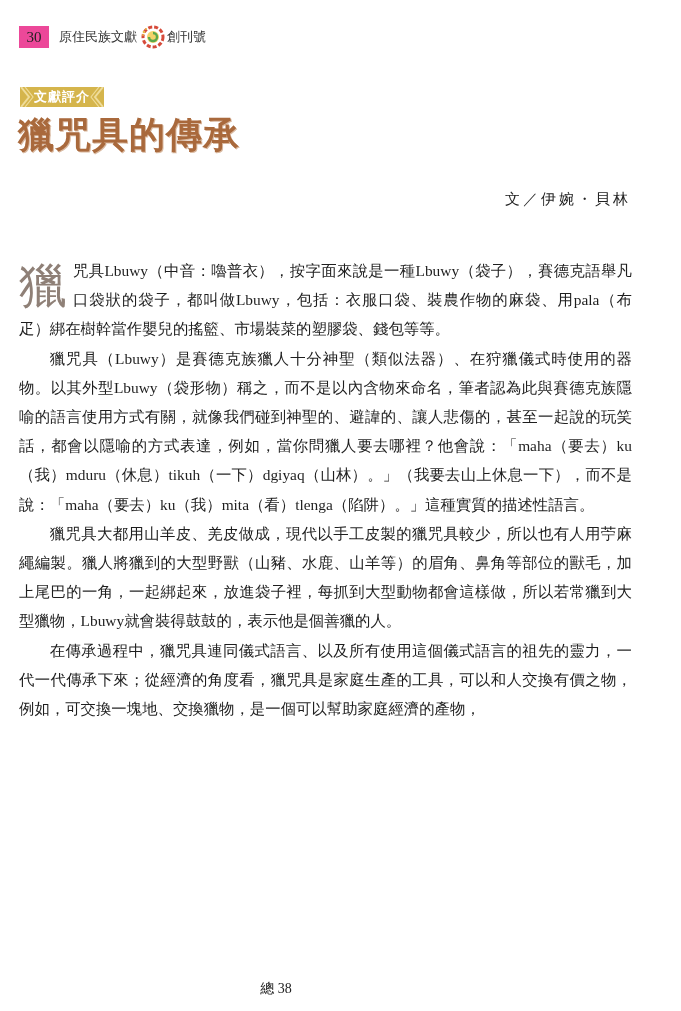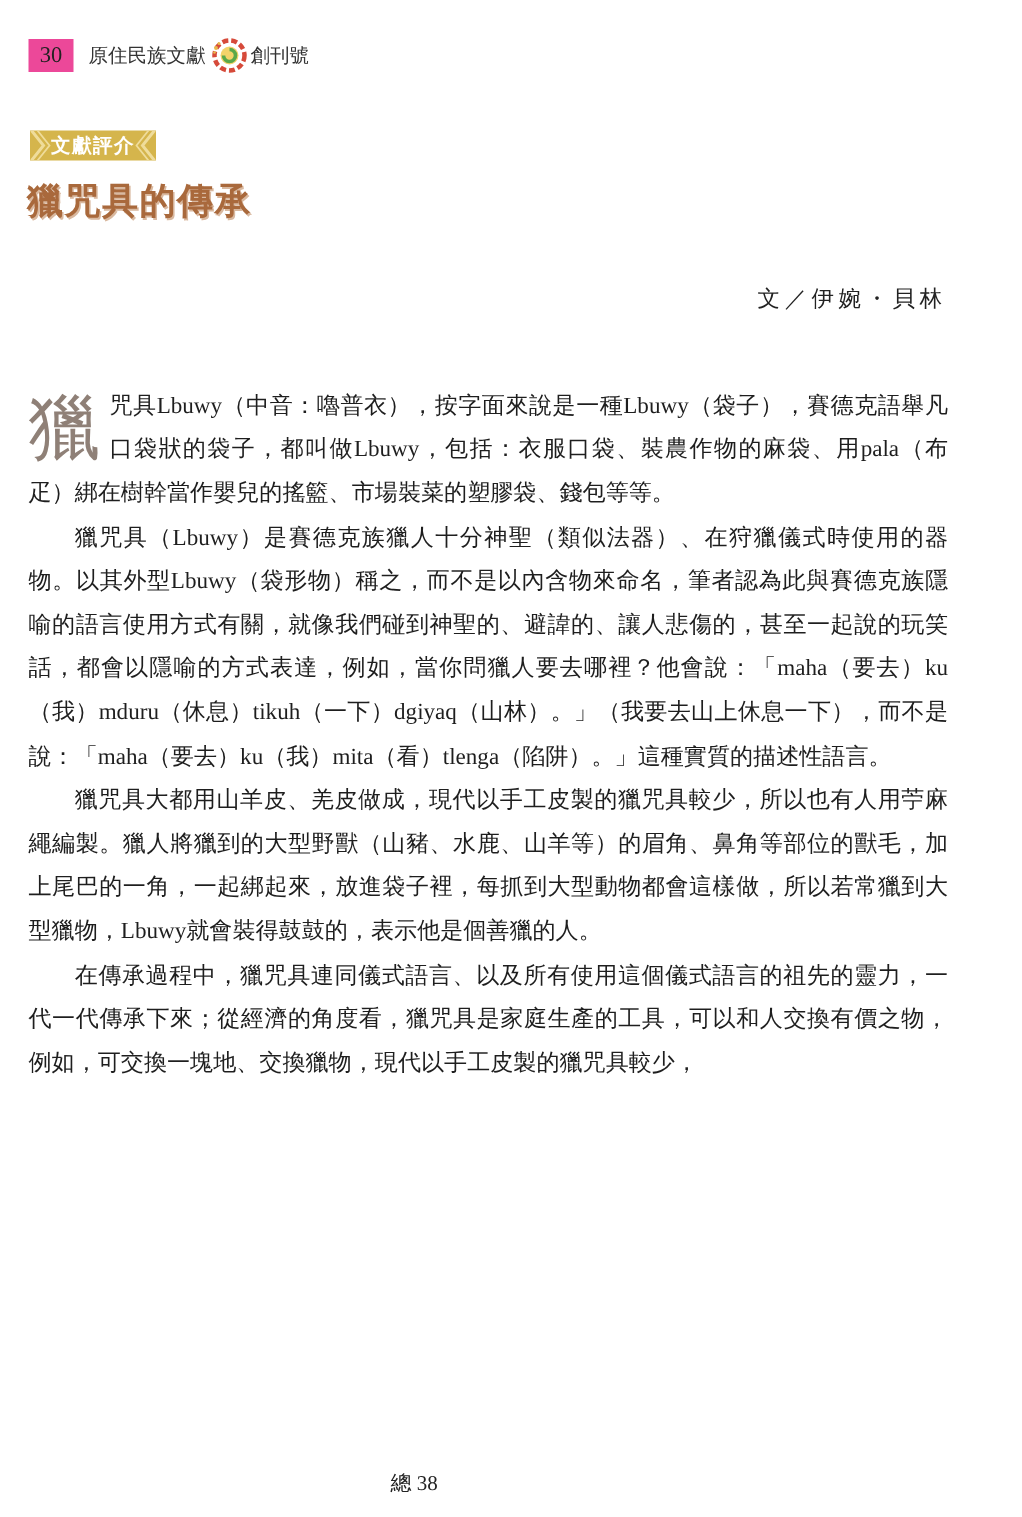--- a/index.html
+++ b/index.html
@@ -80,21 +80,21 @@
       color: #ffffff;
       letter-spacing: 1px;
     }
     .article-title {
       position: absolute;
       top: 112px;
       left: 18px;
       margin: 0;
       font-family: "DejaVu Serif", serif;
       font-weight: bold;
-      font-size: 24px;
+      font-size: 36px;
       line-height: 44px;
       color: #a9693c;
       letter-spacing: 1px;
       text-shadow: 1px 1px 0 #d9b9a0;
     }
     .byline {
       position: absolute;
       top: 190px;
       right: 50px;
       font-family: "DejaVu Serif", serif;
@@ -173,16 +173,16 @@
 <h1 class="article-title">獵咒具的傳承</h1>
 
 <div class="byline">文／伊婉・貝林</div>
 
 <div class="body-text">
   <p>
     <span class="drop-cap">獵</span><span>咒具Lbuwy（中音：嚕普衣），按字面來說是一種Lbuwy（袋子），賽德克語舉凡口袋狀的袋子，都叫做Lbuwy，包括：衣服口袋、裝農作物的麻袋、用pala（布疋）綁在樹幹當作嬰兒的搖籃、市場裝菜的塑膠袋、錢包等等。</span>
   </p>
   <p class="indent">獵咒具（Lbuwy）是賽德克族獵人十分神聖（類似法器）、在狩獵儀式時使用的器物。以其外型Lbuwy（袋形物）稱之，而不是以內含物來命名，筆者認為此與賽德克族隱喻的語言使用方式有關，就像我們碰到神聖的、避諱的、讓人悲傷的，甚至一起說的玩笑話，都會以隱喻的方式表達，例如，當你問獵人要去哪裡？他會說：「maha（要去）ku（我）mduru（休息）tikuh（一下）dgiyaq（山林）。」（我要去山上休息一下），而不是說：「maha（要去）ku（我）mita（看）tlenga（陷阱）。」這種實質的描述性語言。</p>
   <p class="indent">獵咒具大都用山羊皮、羌皮做成，現代以手工皮製的獵咒具較少，所以也有人用苧麻繩編製。獵人將獵到的大型野獸（山豬、水鹿、山羊等）的眉角、鼻角等部位的獸毛，加上尾巴的一角，一起綁起來，放進袋子裡，每抓到大型動物都會這樣做，所以若常獵到大型獵物，Lbuwy就會裝得鼓鼓的，表示他是個善獵的人。</p>
-  <p class="indent">在傳承過程中，獵咒具連同儀式語言、以及所有使用這個儀式語言的祖先的靈力，一代一代傳承下來；從經濟的角度看，獵咒具是家庭生產的工具，可以和人交換有價之物，例如，可交換一塊地、交換獵物，現代以手工皮製的獵咒具較少，</p>
+  <p class="indent">在傳承過程中，獵咒具連同儀式語言、以及所有使用這個儀式語言的祖先的靈力，一代一代傳承下來；從經濟的角度看，獵咒具是家庭生產的工具，可以和人交換有價之物，例如，可交換一塊地、交換獵物，是一個可以幫助家庭經濟的產物，</p>
 </div>
 
 <div class="folio">總 38</div>
 
 </body></html>

